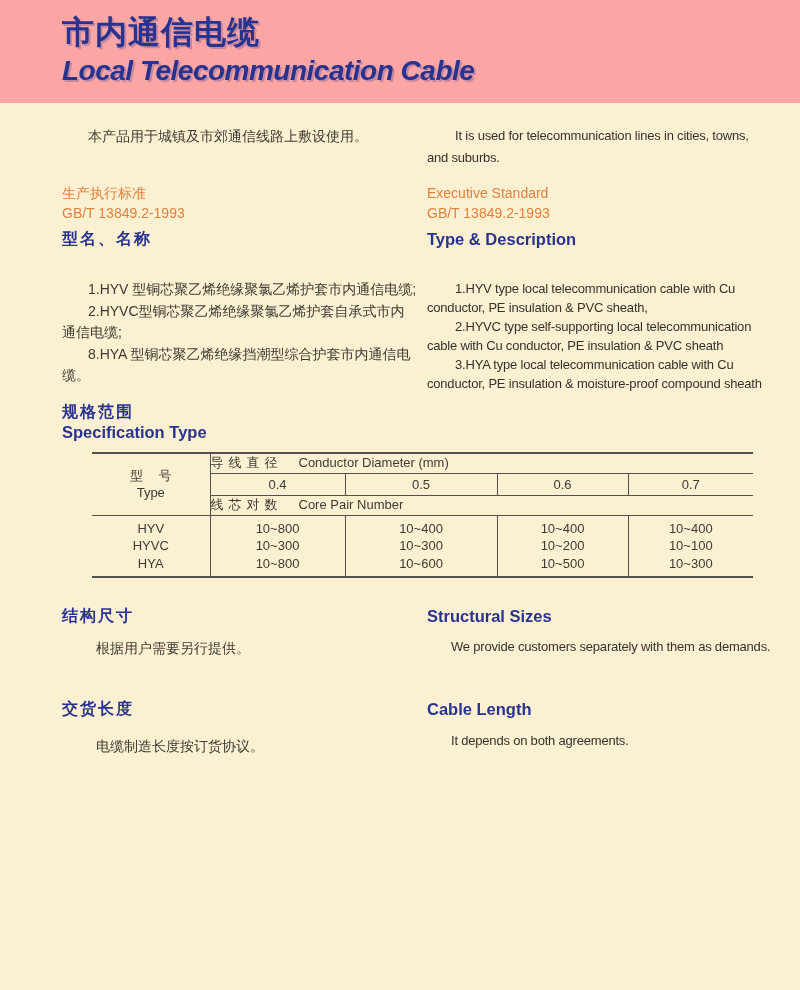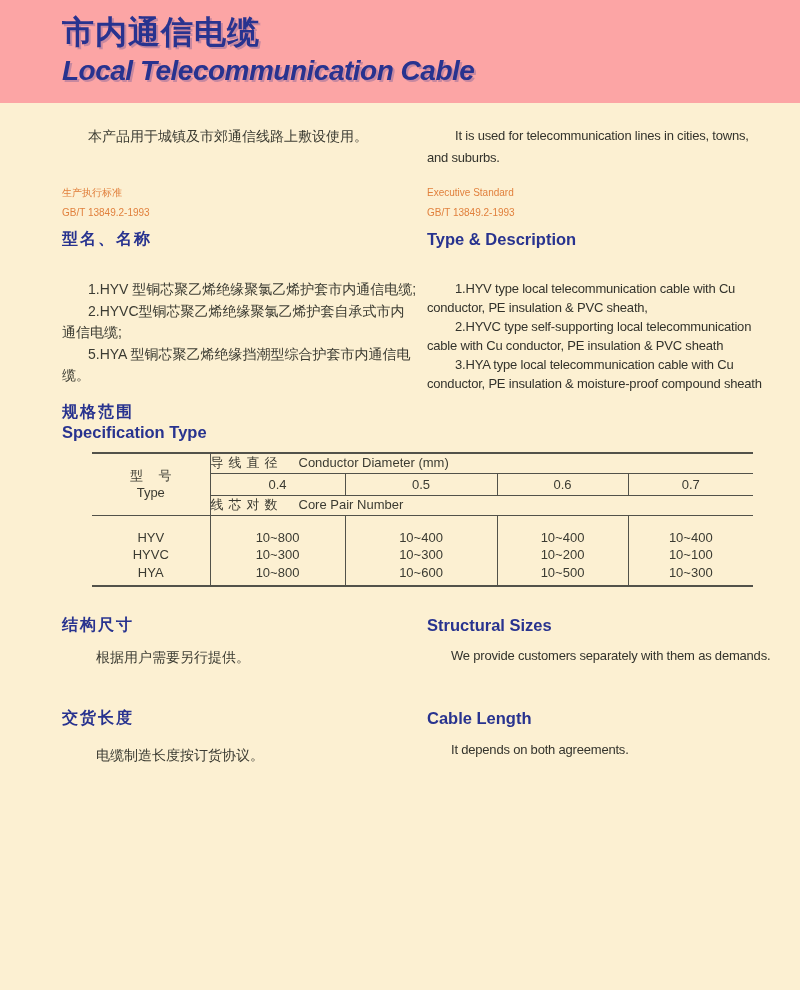--- a/index.html
+++ b/index.html
@@ -50,21 +50,21 @@
     font-size: 13px;
     line-height: 22px;
     color: #33332c;
     letter-spacing: -0.2px;
   }
   .indent-zh { text-indent: 26px; }
   .indent-en { text-indent: 28px; }
 
   .standards-row { margin-top: 14px; }
   .standard-label, .standard-value {
-    font-size: 10px;
+    font-size: 14px;
     line-height: 20px;
     color: #e1813e;
   }
 
   .types-row { margin-top: 6px; }
   .section-heading-zh {
     font-size: 16px;
     font-weight: bold;
     color: #28338f;
     letter-spacing: 2px;
@@ -101,21 +101,21 @@
   .type-head-cell { border-right: 1px solid #52524a; border-bottom: 1px solid #52524a; }
   .type-head-zh { letter-spacing: 6px; display: block; line-height: 17px; padding-left: 6px; }
   .type-head-en { display: block; line-height: 17px; }
   .span-head { border-bottom: 1px solid #52524a; }
   .combo { display: flex; justify-content: flex-start; align-items: baseline; gap: 16px; }
   .zh-spaced { letter-spacing: 5px; }
   .row-sizes td + td { border-left: 1px solid #52524a; }
   .row-sizes td { border-bottom: 1px solid #52524a; }
   .data-row td { height: 20px; border: none; }
   .data-row td + td { border-left: 1px solid #52524a; }
-  .data-row.first-data td { padding-top: 14px; }
+  .data-row.first-data td { padding-top: 5px; }
   .data-row.last-data td { padding-bottom: 5px; }
 
   .structural-row { margin-top: 28px; }
   .note-zh { margin-top: 11px; text-indent: 34px; }
   .note-en { margin-top: 10px; text-indent: 24px; }
   .length-row { margin-top: 40px; }
   .length-row .note-zh { margin-top: 16px; }
   .length-row .note-en { margin-top: 11px; }
 </style>
 </head>
@@ -147,21 +147,21 @@
       <div class="standard-value">GB/T 13849.2-1993</div>
     </div>
   </section>
 
   <section class="two-col types-row">
     <div class="col-left">
       <div class="section-heading-zh">型名、名称</div>
       <div class="type-items">
         <p class="body-text-zh indent-zh">1.HYV 型铜芯聚乙烯绝缘聚氯乙烯护套市内通信电缆;</p>
         <p class="body-text-zh indent-zh">2.HYVC型铜芯聚乙烯绝缘聚氯乙烯护套自承式市内通信电缆;</p>
-        <p class="body-text-zh indent-zh">5.HYA 型铜芯聚乙烯绝缘挡潮型综合护套市内通信电缆。</p>
+        <p class="body-text-zh indent-zh">8.HYA 型铜芯聚乙烯绝缘挡潮型综合护套市内通信电缆。</p>
       </div>
     </div>
     <div class="col-right">
       <div class="section-heading-en">Type &amp; Description</div>
       <div class="type-items">
         <p class="body-text-en indent-en">1.HYV type local telecommunication cable with Cu conductor, PE insulation &amp; PVC sheath,</p>
         <p class="body-text-en indent-en">2.HYVC type self-supporting local telecommunication cable with Cu conductor, PE insulation &amp; PVC sheath</p>
         <p class="body-text-en indent-en">3.HYA type local telecommunication cable with Cu conductor, PE insulation &amp; moisture-proof compound sheath</p>
       </div>
     </div>

